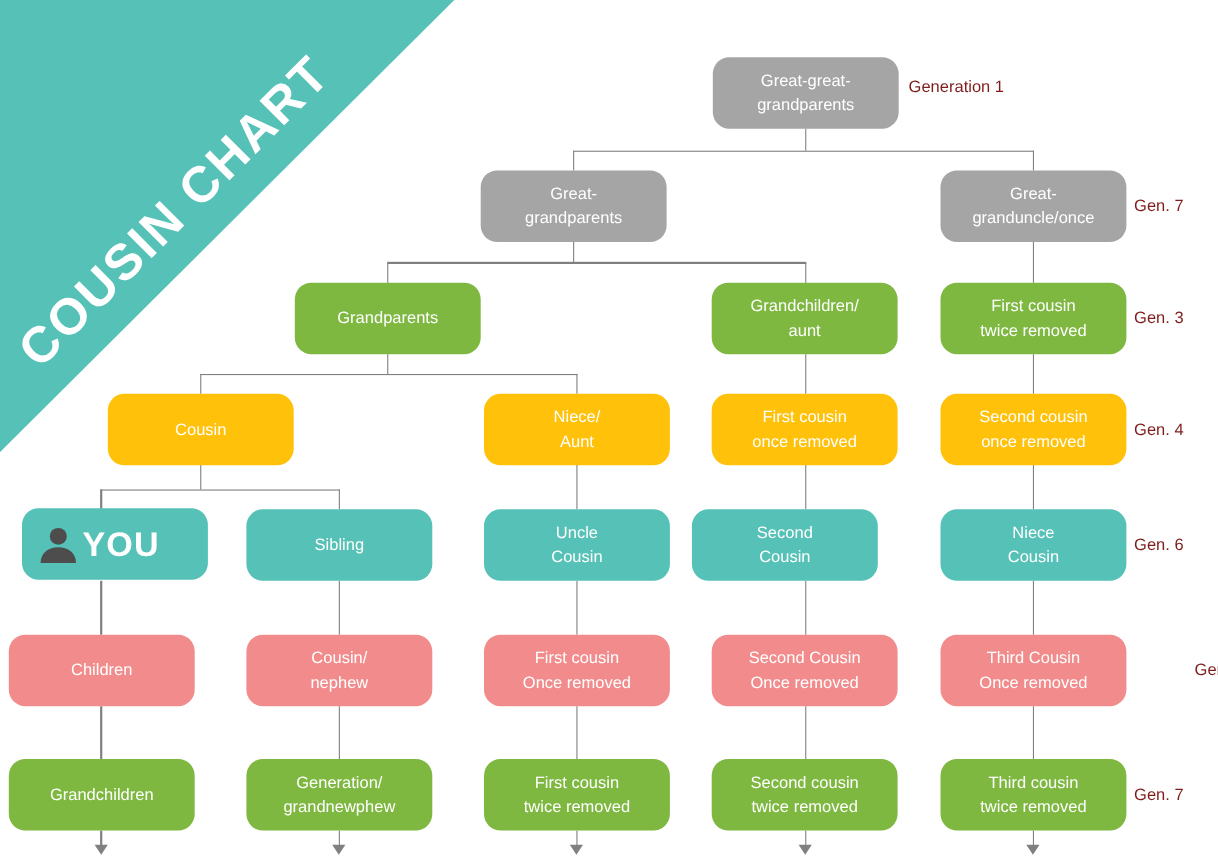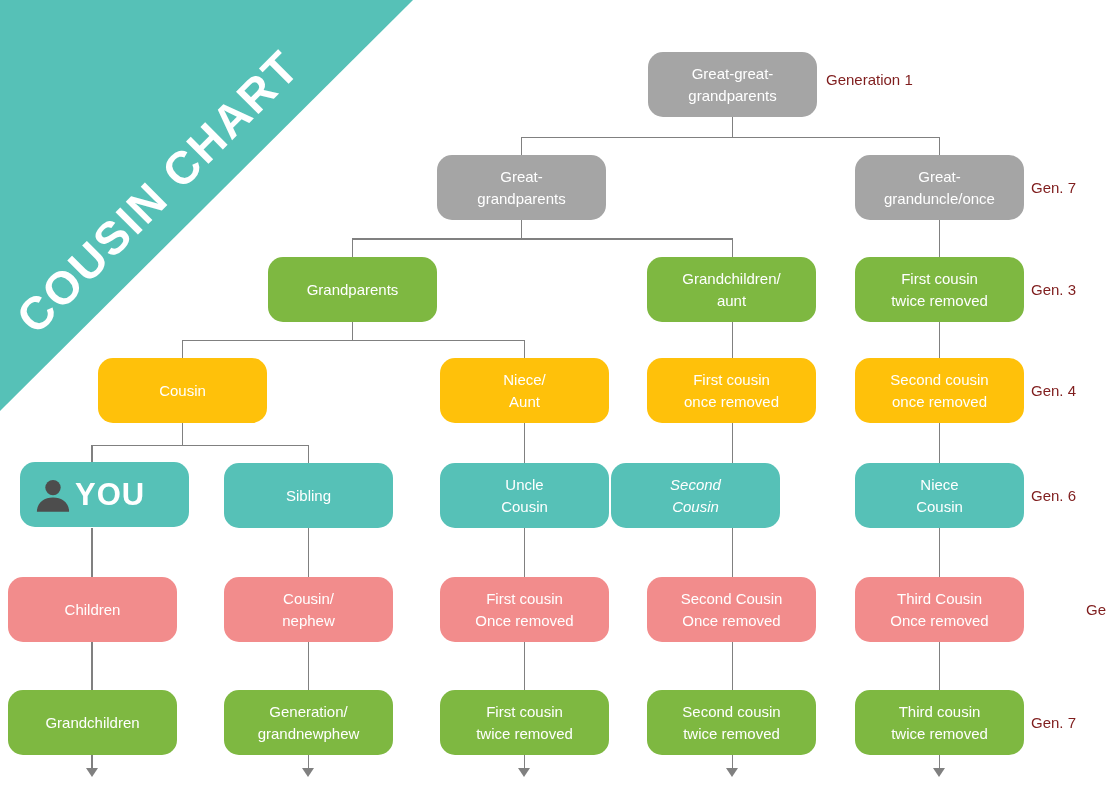--- a/index.html
+++ b/index.html
@@ -150,21 +150,21 @@
   </svg>
   <span class="you-text">YOU</span>
 </div>
 <div class="node teal" style="left:224px;top:463px;">
   <span>Sibling</span>
 </div>
 <div class="node teal" style="left:440px;top:463px;">
   <span>Uncle</span>
   <span>Cousin</span>
 </div>
-<div class="node teal" style="left:611px;top:463px;font-style:italic;">
+<div class="node teal" style="left:629px;top:463px;">
   <span>Second</span>
   <span>Cousin</span>
 </div>
 <div class="node teal" style="left:855px;top:463px;">
   <span>Niece</span>
   <span>Cousin</span>
 </div>
 
 <div class="node pink" style="left:8px;top:577px;">
   <span>Children</span>

